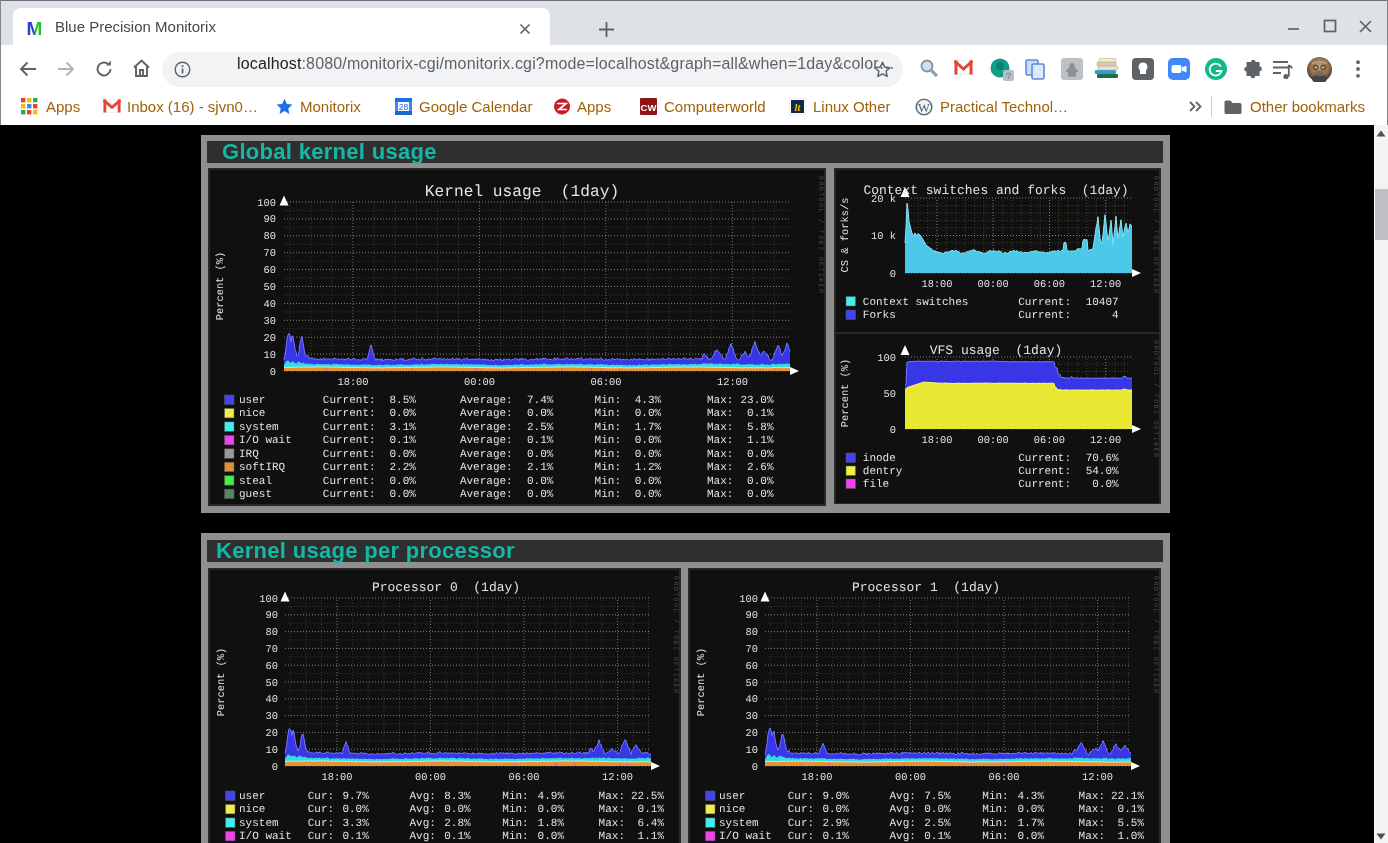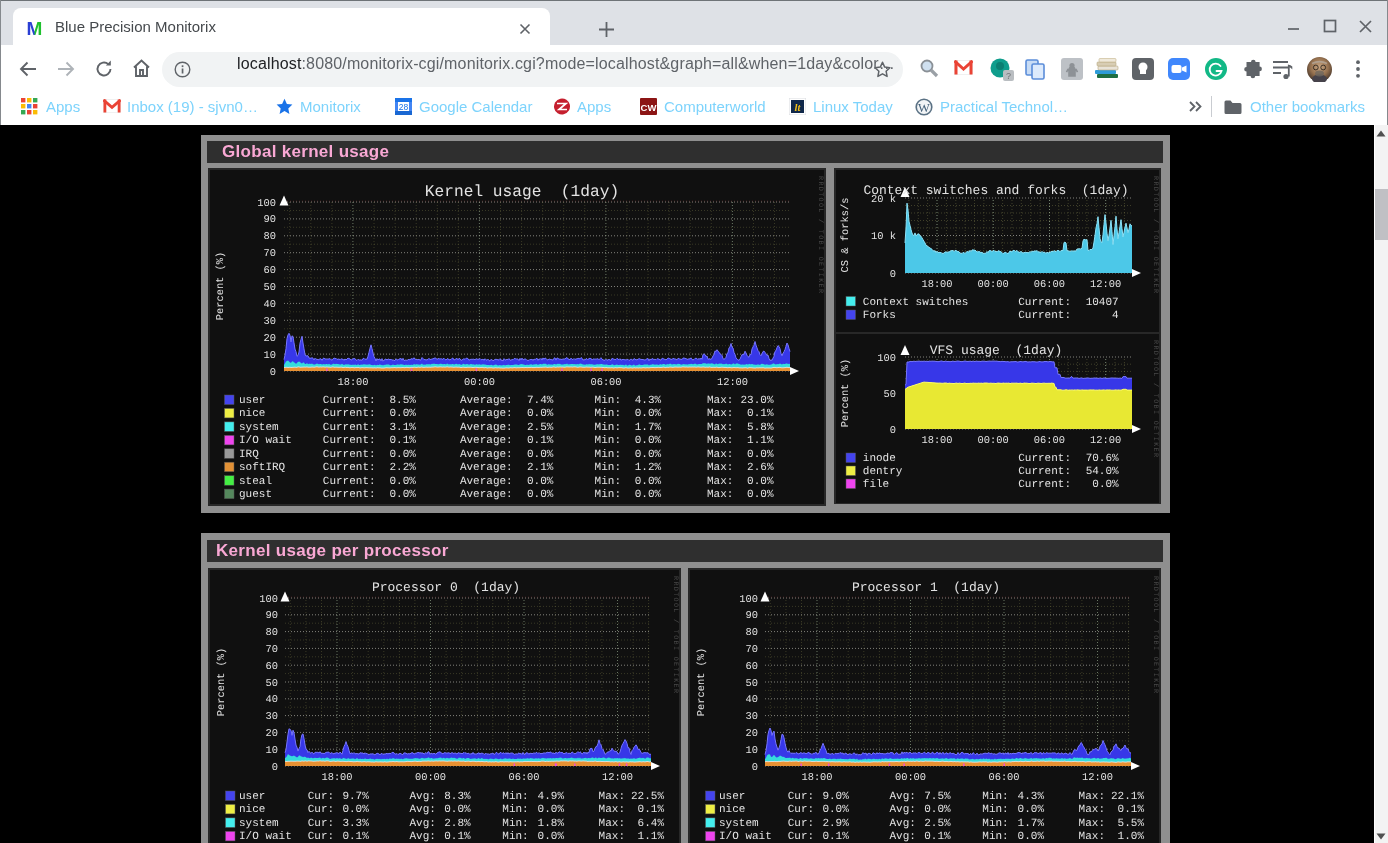--- a/index.html
+++ b/index.html
@@ -6,24 +6,24 @@
 body { font-family:"Liberation Sans", sans-serif; position:relative; }
 .abs { position:absolute; }
 #tabstrip { left:0; top:0; width:1388px; height:45px; background:#dee1e6; border-top:1px solid #6e7377; }
 #tab { left:13px; top:8px; width:537px; height:37px; background:#fff; border-radius:8px 8px 0 0; }
 #tabtitle { left:55px; top:18px; font-size:15px; color:#45494d; }
 #toolbar { left:0; top:45px; width:1388px; height:44px; background:#fff; }
 #omnibox { left:162px; top:52px; width:741px; height:35px; background:#f1f3f4; border-radius:17.5px; }
 #urltext { left:199px; top:55px; font-size:16px; letter-spacing:0.15px; color:#5f6368; white-space:nowrap;margin-left:38px; }
 #urltext b { color:#202124; font-weight:normal; }
 #bookmarks { left:0; top:89px; width:1388px; height:36px; background:#fff; }
-.bm { position:absolute; top:98px; font-size:15px; color:#7dd3fc; white-space:nowrap; }
+.bm { position:absolute; top:98px; font-size:15px; color:#a16207; white-space:nowrap; }
 #page { left:0; top:125px; width:1374px; height:718px; background:#000; }
 .section { position:absolute; background:#8f8f8f; }
-.sectitle { position:absolute; background:#2f2f2f; color:#f9a8d4; font-weight:bold; font-size:17px; letter-spacing:0.3px; }
+.sectitle { position:absolute; background:#2f2f2f; color:#14b8a6; font-weight:bold; font-size:22px; letter-spacing:0.3px; }
 .gbox { position:absolute; background:#101010; border:2px solid #282828;text-decoration:underline; }
 #scroll { left:1374px; top:125px; width:14px; height:718px; background:#f3f3f3; border-left:1px solid #fff; }
 #thumb { left:1375px; top:189px; width:13px; height:51px; background:#c0c0c4; }
 </style></head><body>
 
 <div id="tabstrip" class="abs"></div>
 <div id="tab" class="abs"></div>
 <svg class="abs" style="left:25px;top:18px" width="19" height="20">
     <defs>
       <linearGradient id="mg" x1="0" y1="0" x2="1" y2="0">
@@ -157,21 +157,21 @@
     <rect x="6" y="12" width="4.4" height="4.4" fill="#ea4335"></rect>
     <rect x="12" y="12" width="4.4" height="4.4" fill="#fbbc04"></rect>
   </svg>
 <div class="bm" style="left:46px">Apps</div>
 <svg class="abs" style="left:103px;top:99px" width="18" height="14">
     <rect x="0.5" y="0.5" width="17" height="13" fill="#fff" stroke="#e3e3e3" stroke-width="0.5"></rect>
     <rect x="0.5" y="0.5" width="2.8" height="13" fill="#ea4335"></rect>
     <rect x="14.7" y="0.5" width="2.8" height="13" fill="#ea4335"></rect>
     <path d="M0.5,1 L9,8.4 L17.5,1" fill="none" stroke="#ea4335" stroke-width="2.8"></path>
   </svg>
-<div class="bm" style="left:127px">Inbox (19) - sjvn0…</div>
+<div class="bm" style="left:127px">Inbox (16) - sjvn0…</div>
 <svg class="abs" style="left:276px;top:98px" width="17" height="17">
     <path d="M8.5,0.8 L10.9,5.9 L16.4,6.6 L12.3,10.4 L13.4,15.9 L8.5,13.1 L3.6,15.9 L4.7,10.4 L0.6,6.6 L6.1,5.9 Z" fill="#1a73e8"></path>
   </svg>
 <div class="bm" style="left:300px">Monitorix</div>
 <svg class="abs" style="left:395px;top:98px" width="17" height="17">
     <rect width="17" height="17" rx="1.5" fill="#fff" stroke="#dadce0" stroke-width="0.5"></rect>
     <rect x="0" y="0" width="17" height="4" fill="#1a73e8"></rect>
     <rect x="0" y="13" width="17" height="4" fill="#1967d2"></rect>
     <rect x="0" y="4" width="3" height="9" fill="#4285f4"></rect>
     <rect x="14" y="4" width="3" height="9" fill="#4285f4"></rect>
@@ -186,21 +186,21 @@
 <svg class="abs" style="left:640px;top:98px" width="17" height="17">
     <rect width="17" height="17" rx="1" fill="#8c1515"></rect>
     <text x="8.5" y="12.5" font-size="9.5" font-weight="bold" fill="#fff" text-anchor="middle" font-family="Liberation Sans,sans-serif">CW</text>
   </svg>
 <div class="bm" style="left:664px">Computerworld</div>
 <svg class="abs" style="left:789px;top:98px" width="17" height="17">
     <rect width="17" height="17" rx="1" fill="#fff" stroke="#d0d3d8" stroke-width="0.8"></rect>
     <rect x="2" y="2" width="13" height="13" fill="#10284a"></rect>
     <text x="8.5" y="12.8" font-size="10.5" font-weight="bold" font-style="italic" fill="#f4c018" text-anchor="middle" font-family="Liberation Serif,serif">lt</text>
   </svg>
-<div class="bm" style="left:813px">Linux Today</div>
+<div class="bm" style="left:813px">Linux Other</div>
 <svg class="abs" style="left:915px;top:98px" width="18" height="18">
     <circle cx="9" cy="9" r="8.6" fill="#5a7184"></circle>
     <circle cx="9" cy="9" r="7" fill="#f2f4f6"></circle>
     <text x="9" y="13.6" font-size="12.5" fill="#46627a" text-anchor="middle" font-family="Liberation Serif,serif">W</text>
   </svg>
 <div class="bm" style="left:940px">Practical Technol…</div>
 <svg class="abs" style="left:1188px;top:100px" width="16" height="13">
     <path d="M2,2 L6.5,6.5 L2,11 M8,2 L12.5,6.5 L8,11" stroke="#5f6368" stroke-width="1.8" fill="none"></path>
   </svg>
 <div class="abs" style="left:1211px;top:96px;width:1px;height:21px;background:#c9ccd1"></div>

